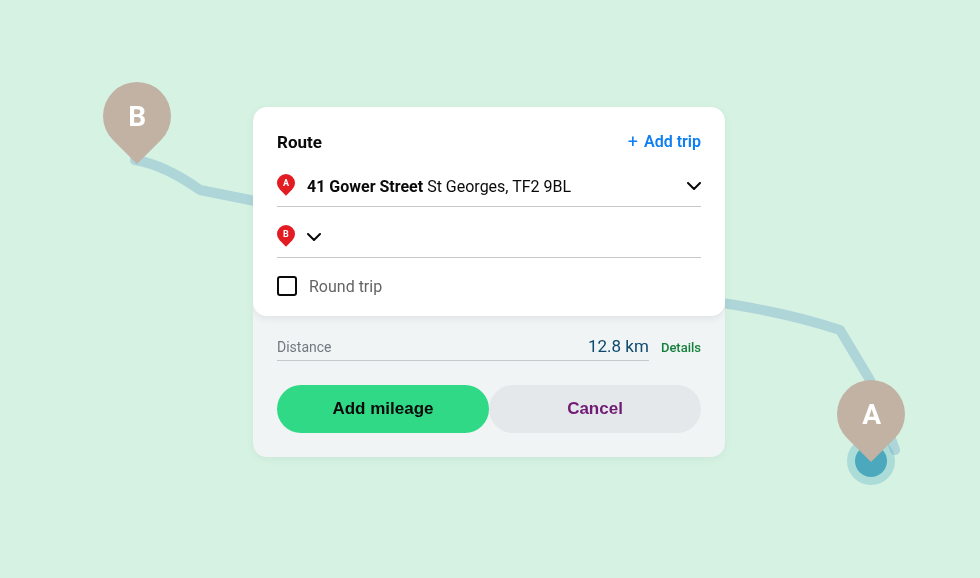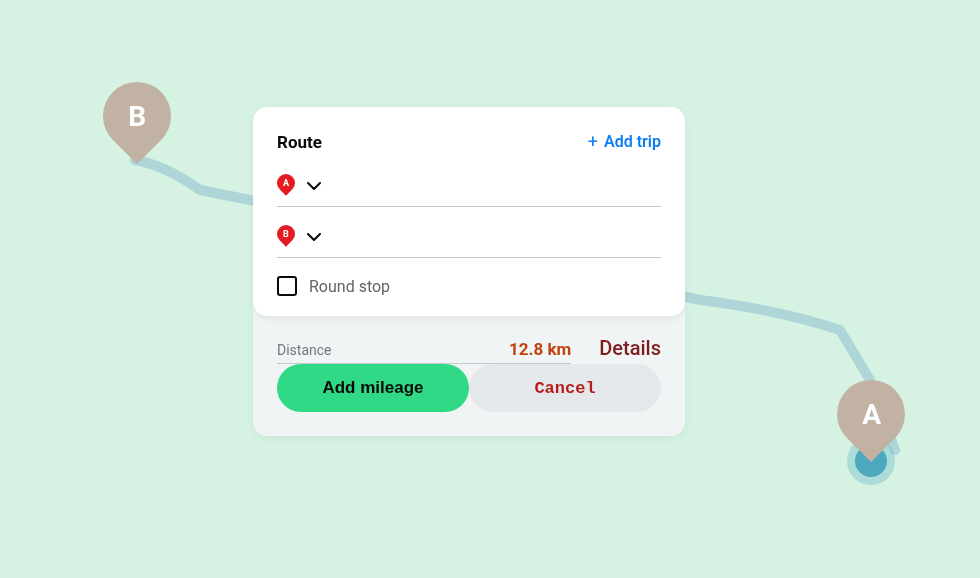--- a/index.html
+++ b/index.html
@@ -66,21 +66,21 @@
     .map-path {
       position: absolute;
       pointer-events: none;
     }
     
     
     .modal {
       position: absolute;
       left: 253px;
       top: 107px;
-      width: 432px;
+      width: 472px;
       background: #f1f4f5;
       border-radius: 14px;
       overflow: hidden;
       box-shadow: 0 2px 10px rgba(0,0,0,0.05);
     }
     
     .route-card {
       background: #fff;
       border-radius: 14px;
       padding: 24px 24px 20px 24px;
@@ -190,21 +190,22 @@
     }
     
     
     .summary {
       padding: 20px 24px 24px 24px;
     }
     
     .summary-row {
       display: flex;
       align-items: baseline;
-      gap: 20px;
+      gap: 4px;
+      margin-bottom: 24px;
     }
     
     .summary-item {
       display: flex;
       align-items: baseline;
       justify-content: space-between;
       border-bottom: 1px solid #c3c9cc;
       padding-bottom: 4px;
     }
     
@@ -216,27 +217,27 @@
       flex: 1;
     }
     
     .summary-label {
       font-size: 14px;
       color: #707880;
     }
     
     .summary-value {
       font-size: 17px;
-      font-weight: 700;
-      color: #c2410c;
+      font-weight: 400;
+      color: #0c4a6e;
     }
     
     .details-link {
-      color: #7f1d1d;
-      font-size: 20px;
+      color: #15803d;
+      font-size: 13px;
       font-weight: 500;
       cursor: pointer;
       margin-left: 8px;
     }
     
     .button-row {
       display: flex;
       gap: 0;
     }
     
@@ -251,22 +252,21 @@
       text-align: center;
     }
     
     .btn-primary {
       background: #30d985;
       color: #0a0a0a;
     }
     
     .btn-secondary {
       background: #e5e8ea;
-      color: #b91c1c;
-      font-family: Liberation Mono, monospace;
+      color: #701a75;
     }
   </style>
 </head>
 <body>
 
 <svg class="map-path" width="980" height="578" style="position:absolute;left:0;top:0;">
   <path d="M 135 160 Q 165 165 200 190 L 250 200 L 700 300 Q 780 310 840 330 L 870 380 L 895 450" stroke="#aed5d8" stroke-width="10" fill="none" stroke-linecap="round" stroke-linejoin="round"></path>
 </svg>
 
 <div class="map-pin map-pin-b">
@@ -294,39 +294,42 @@
         <span>Add trip</span>
       </div>
     </div>
 
     <div class="stop-row">
       <div class="stop-pin">
         <div class="stop-pin-shape">
           <span class="stop-pin-letter">A</span>
         </div>
       </div>
+      <div class="stop-address">
+        <span class="stop-address-bold">41 Gower Street</span><span class="stop-address-rest"> St Georges, TF2 9BL</span>
+      </div>
       <svg class="chevron" width="14" height="8" viewBox="0 0 14 8">
         <path d="M1 1 L7 7 L13 1" stroke="#0a0a0a" stroke-width="2" fill="none" stroke-linecap="round" stroke-linejoin="round"></path>
       </svg>
     </div>
 
     <div class="stop-row">
       <div class="stop-pin">
         <div class="stop-pin-shape">
           <span class="stop-pin-letter">B</span>
         </div>
       </div>
       <svg class="chevron" width="14" height="8" viewBox="0 0 14 8">
         <path d="M1 1 L7 7 L13 1" stroke="#0a0a0a" stroke-width="2" fill="none" stroke-linecap="round" stroke-linejoin="round"></path>
       </svg>
     </div>
 
     <div class="round-trip">
       <div class="checkbox"></div>
-      <span class="round-trip-label">Round stop</span>
+      <span class="round-trip-label">Round trip</span>
     </div>
 
   </div>
 
   <div class="summary">
 
     <div class="summary-row">
       <div class="summary-item distance">
         <span class="summary-label">Distance</span>
         <span class="summary-value">12.8 km</span>

